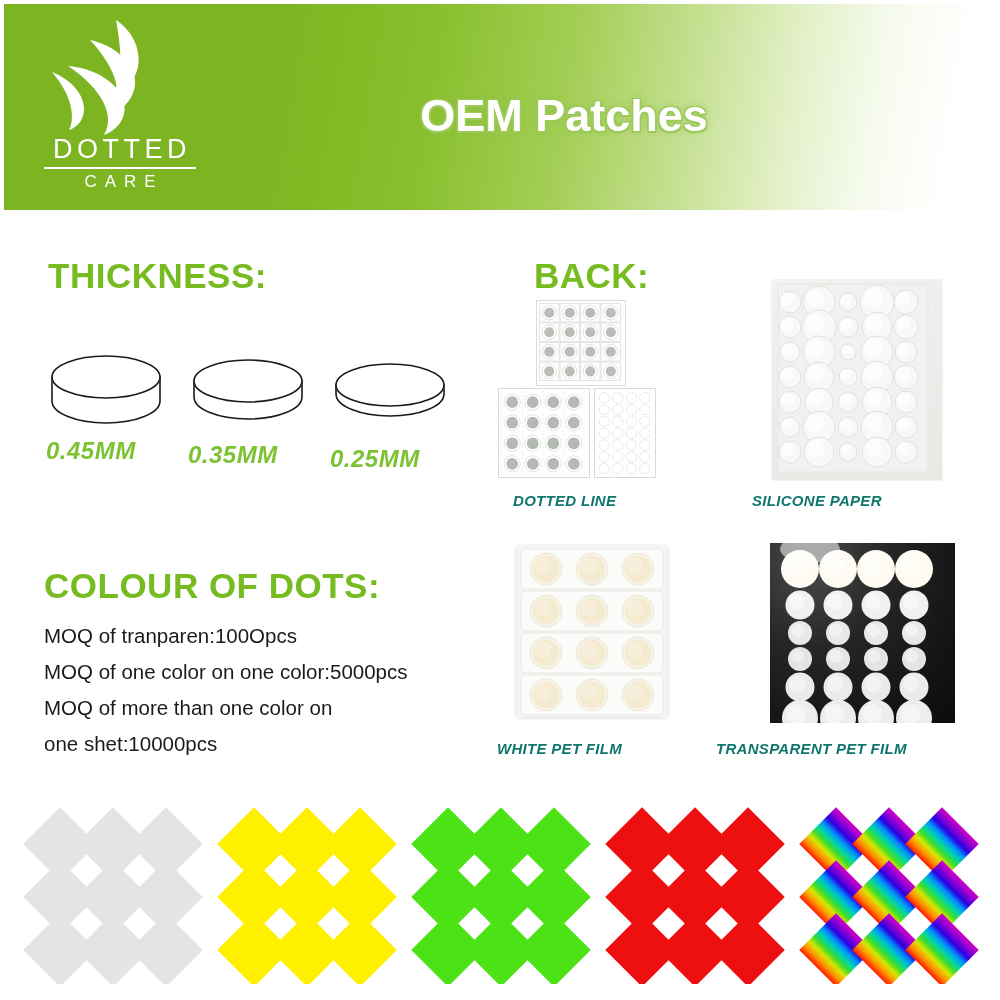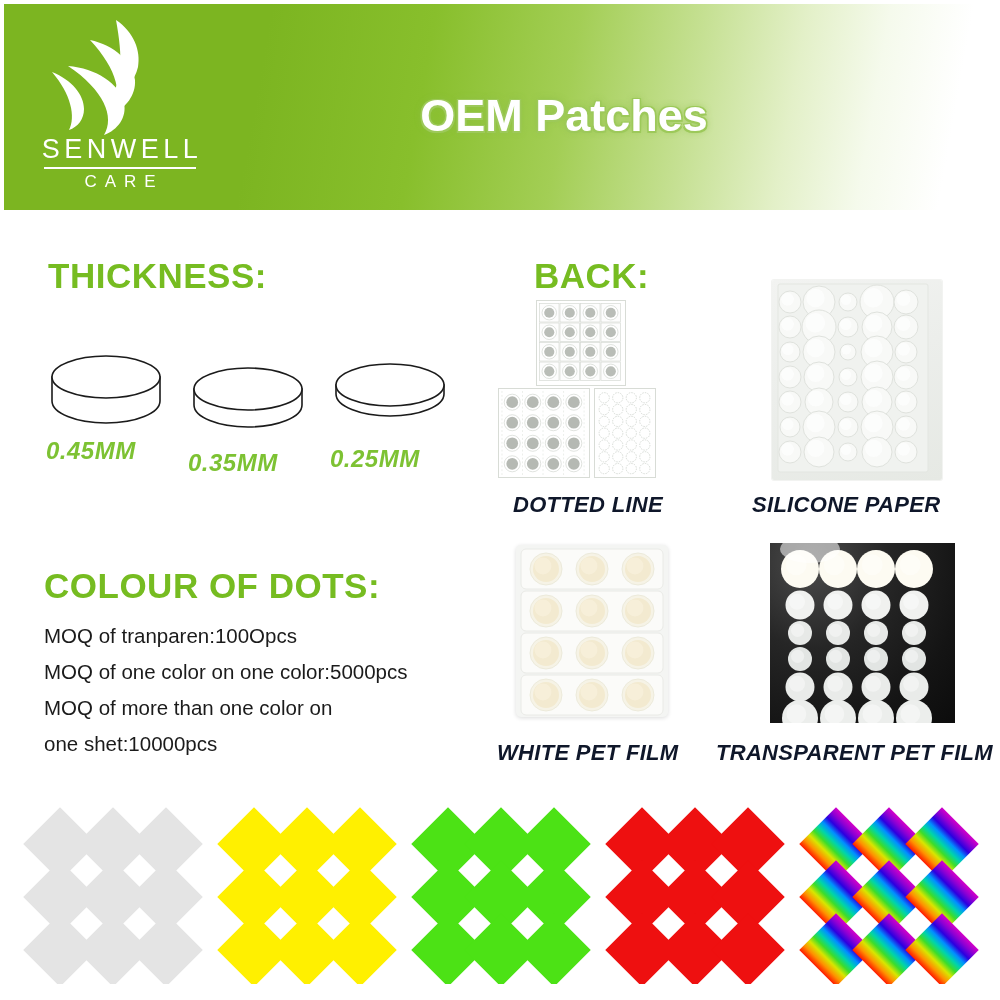--- a/index.html
+++ b/index.html
@@ -117,21 +117,21 @@
     left: 40px;
     top: 355px;
     width: 430px;
     height: 130px;
   }
   .disc-item {
     position: absolute;
     width: 125px;
   }
   #disc-item-0 { left: 6px;   top: 0; }
-  #disc-item-1 { left: 148px; top: 12px; }
+  #disc-item-1 { left: 148px; top: 4px; }
   #disc-item-2 { left: 290px; top: 8px; }
 
   .disc-svg-wrap { height: 78px; }
 
   .disc-label {
     color: #7dc233;
     font-size: 24px;
     font-weight: bold;
     font-style: italic;
     letter-spacing: 0.5px;
@@ -152,22 +152,22 @@
     background: #ffffff;
     border: 1px solid #d8dcd6;
     box-sizing: border-box;
   }
   #sheet-top    { left: 38px; top: 0px;   width: 90px;  height: 86px; }
   #sheet-left   { left: 0px;  top: 88px;  width: 92px;  height: 90px; }
   #sheet-right  { left: 96px; top: 88px;  width: 62px;  height: 90px; }
 
   .label-under {
     position: absolute;
-    color: #0f172a;
-    font-size: 22px;
+    color: #0f766e;
+    font-size: 15px;
     font-weight: bold;
     font-style: italic;
     letter-spacing: 0.3px;
     white-space: nowrap;
   }
   #label-dotted-line      { left: 513px; top: 492px; }
   #label-silicone-paper   { left: 752px; top: 492px; }
   #label-white-pet-film   { left: 497px; top: 740px; }
   #label-transparent-pet  { left: 716px; top: 740px; }
 
@@ -247,21 +247,21 @@
       <svg viewBox="0 0 130 122" width="130" height="122" aria-hidden="true">
         <g fill="#ffffff">
           <path d="M78 2 C96 14 103 33 100 49 C97 63 86 74 73 79 C84 62 85 40 78 2 Z"></path>
           <path d="M52 22 C76 27 95 44 97 62 C98 77 88 90 74 96 C85 78 80 52 52 22 Z"></path>
           <path d="M30 48 C58 50 82 66 86 85 C89 99 80 112 66 117 C77 99 66 72 30 48 Z"></path>
           <path d="M14 54 C34 62 46 77 46 91 C46 101 40 109 31 112 C38 99 33 76 14 54 Z"></path>
         </g>
       </svg>
     </div>
     <div class="logo-wordmark">
-      <div class="logo-senwell">SENWELL</div>
+      <div class="logo-senwell">DOTTED</div>
       <div class="logo-rule"></div>
       <div class="logo-care">CARE</div>
     </div>
   </div>
 
   <div class="header-title">
     <div>OEM Patches</div>
   </div>
 </div>
 

